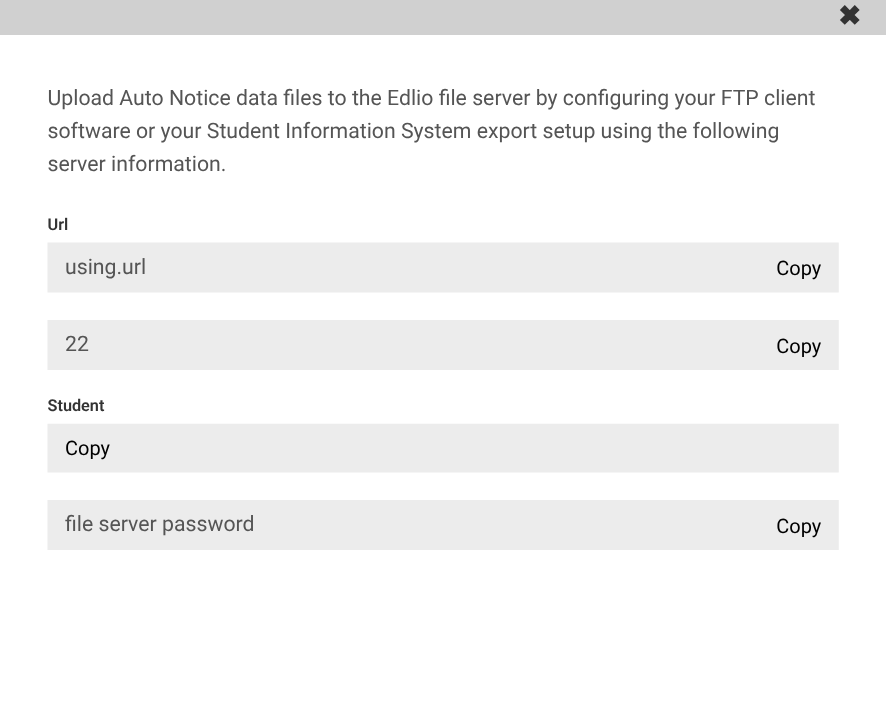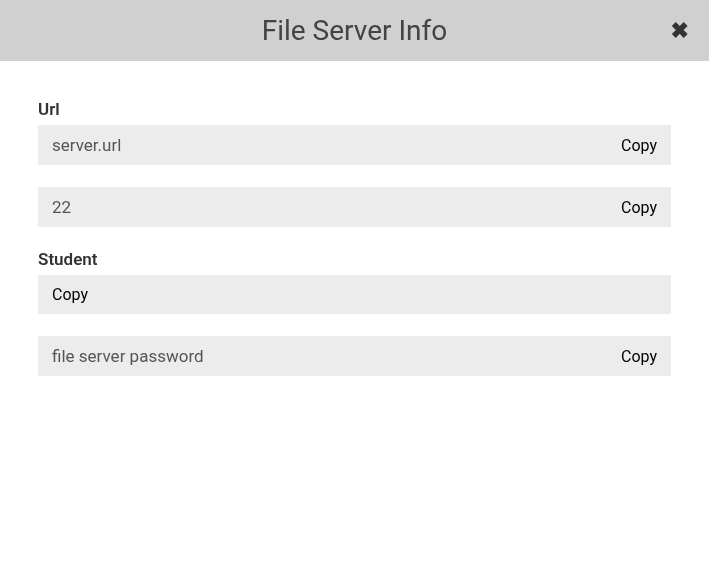--- a/index.html
+++ b/index.html
@@ -42,21 +42,21 @@
     .description {
       font-size: 17px;
       color: #555;
       line-height: 1.55;
       margin-bottom: 28px;
     }
     .field-group {
       margin-bottom: 22px;
     }
     .field-label {
-      font-size: 17px;
+      font-size: 13px;
       font-weight: 600;
       color: #333;
       margin-bottom: 6px;
       display: block;
     }
     .field-row {
       background: #ececec;
       padding: 10px 14px;
       display: flex;
       justify-content: space-between;
@@ -72,30 +72,30 @@
       cursor: pointer;
       background: none;
       border: none;
       font-family: inherit;
     }
   </style>
 </head>
 <body>
 
 <div class="modal-header">
-  <div class="modal-title">File Server Info</div>
   <span class="close-icon">✖</span>
 </div>
 
 <div class="modal-body">
+  <p class="description">Upload Auto Notice data files to the Edlio file server by configuring your FTP client software or your Student Information System export setup using the following server information.</p>
 
   <div class="field-group">
     <span class="field-label">Url</span>
     <div class="field-row">
-      <span class="field-value">server.url</span>
+      <span class="field-value">using.url</span>
       <button class="copy-btn">Copy</button>
     </div>
   </div>
 
   <div class="field-group">
     <div class="field-row">
       <span class="field-value">22</span>
       <button class="copy-btn">Copy</button>
     </div>
   </div>

